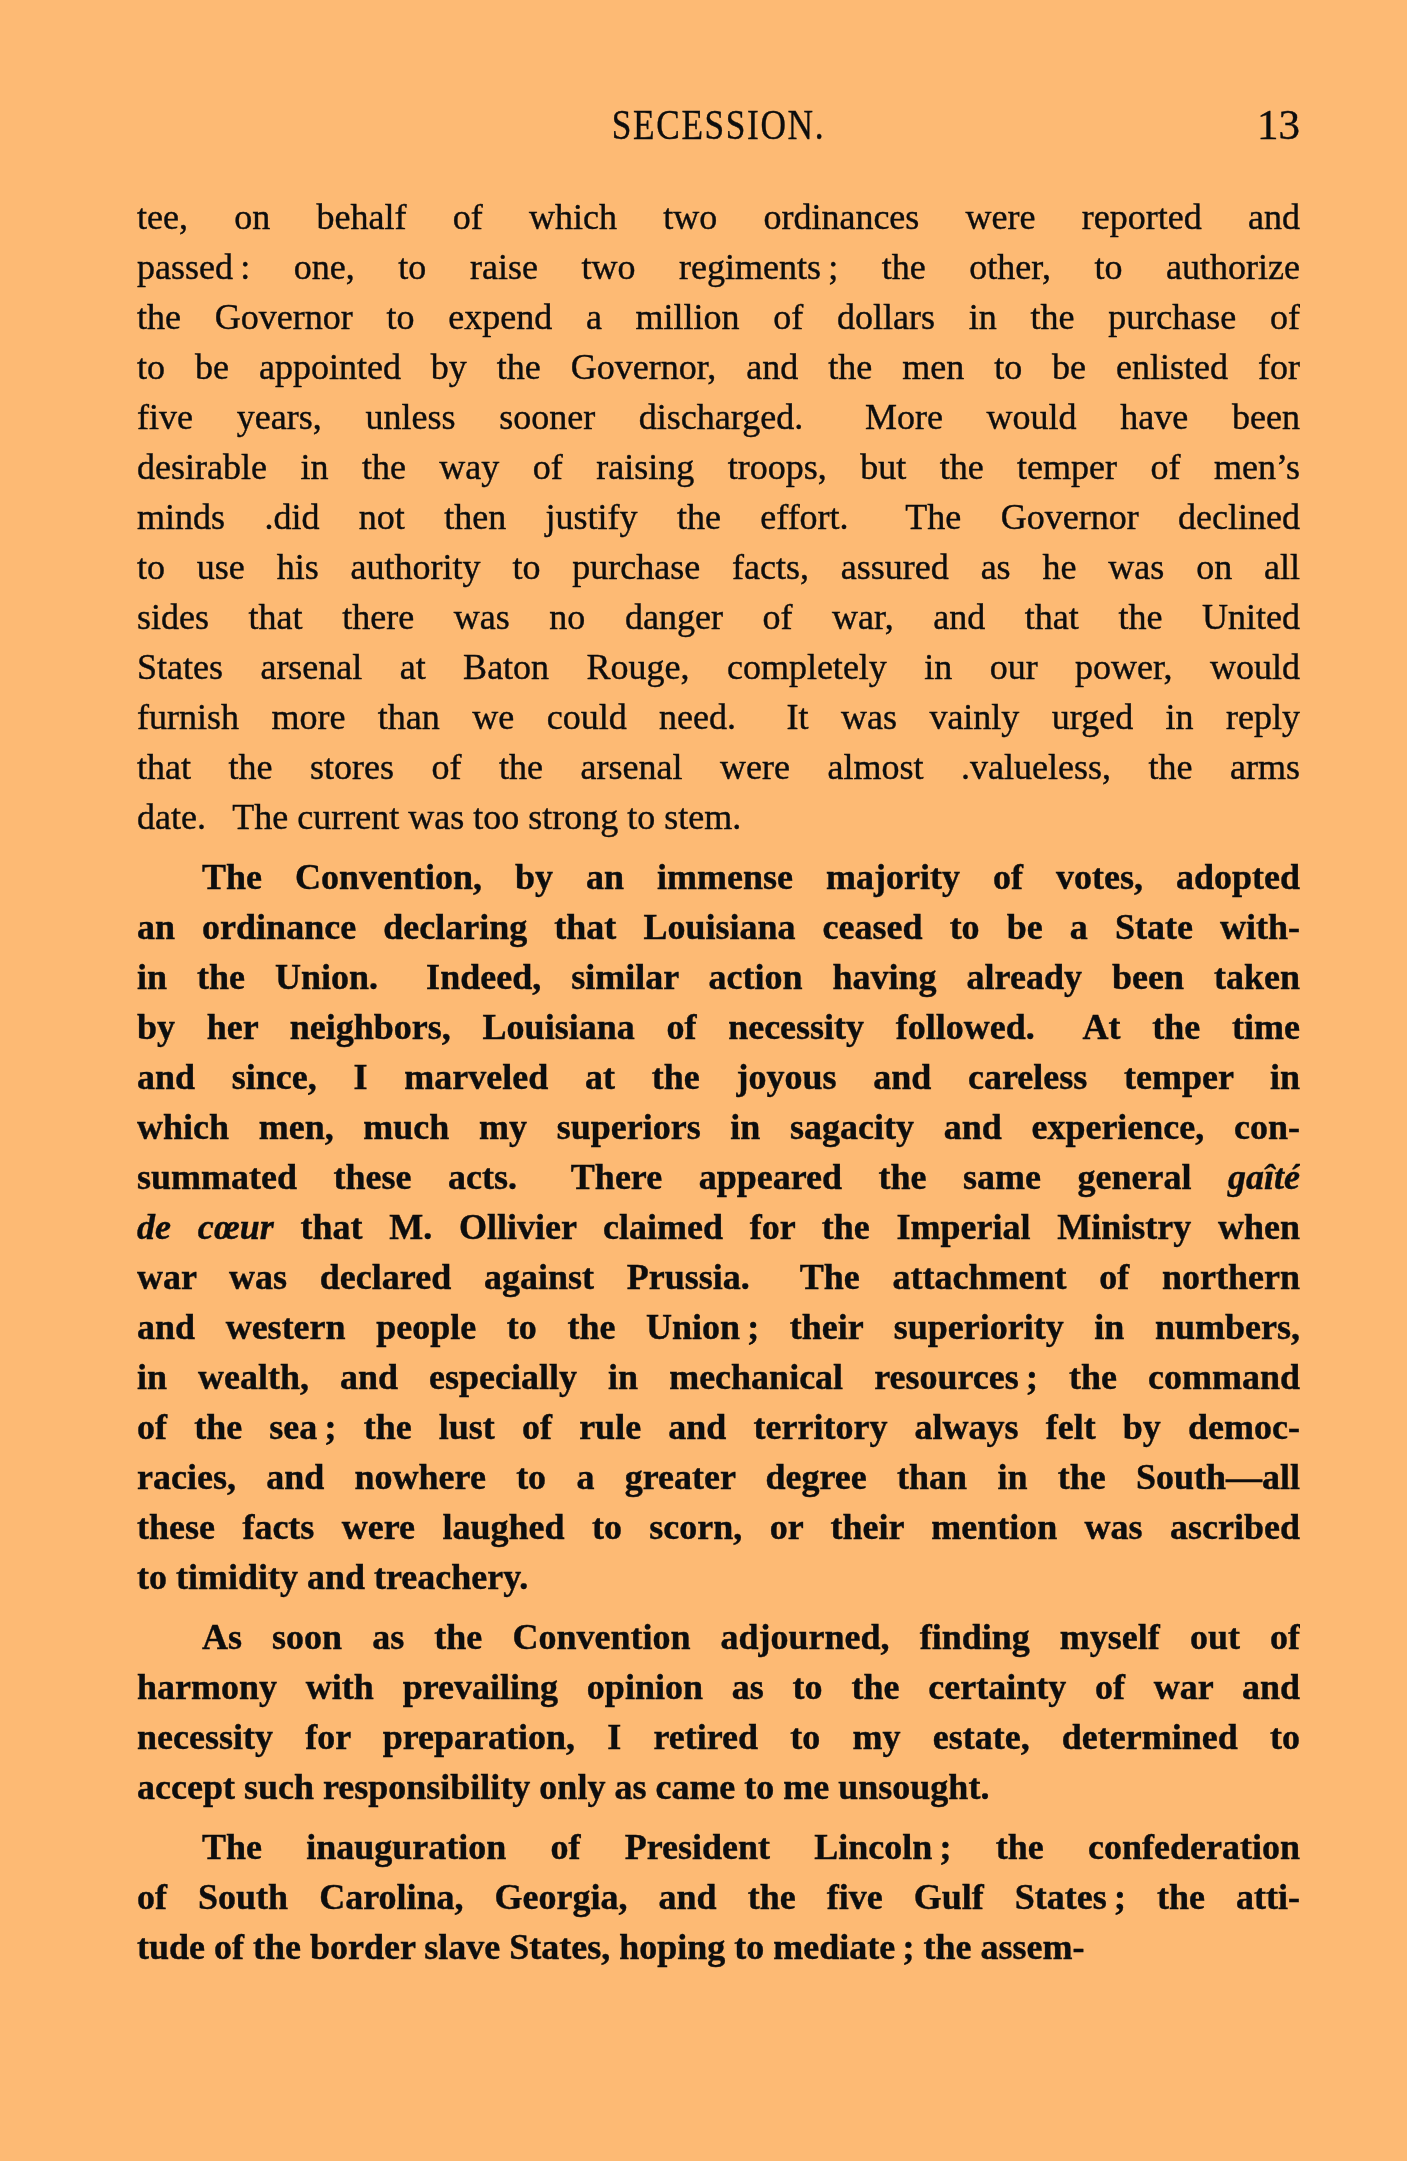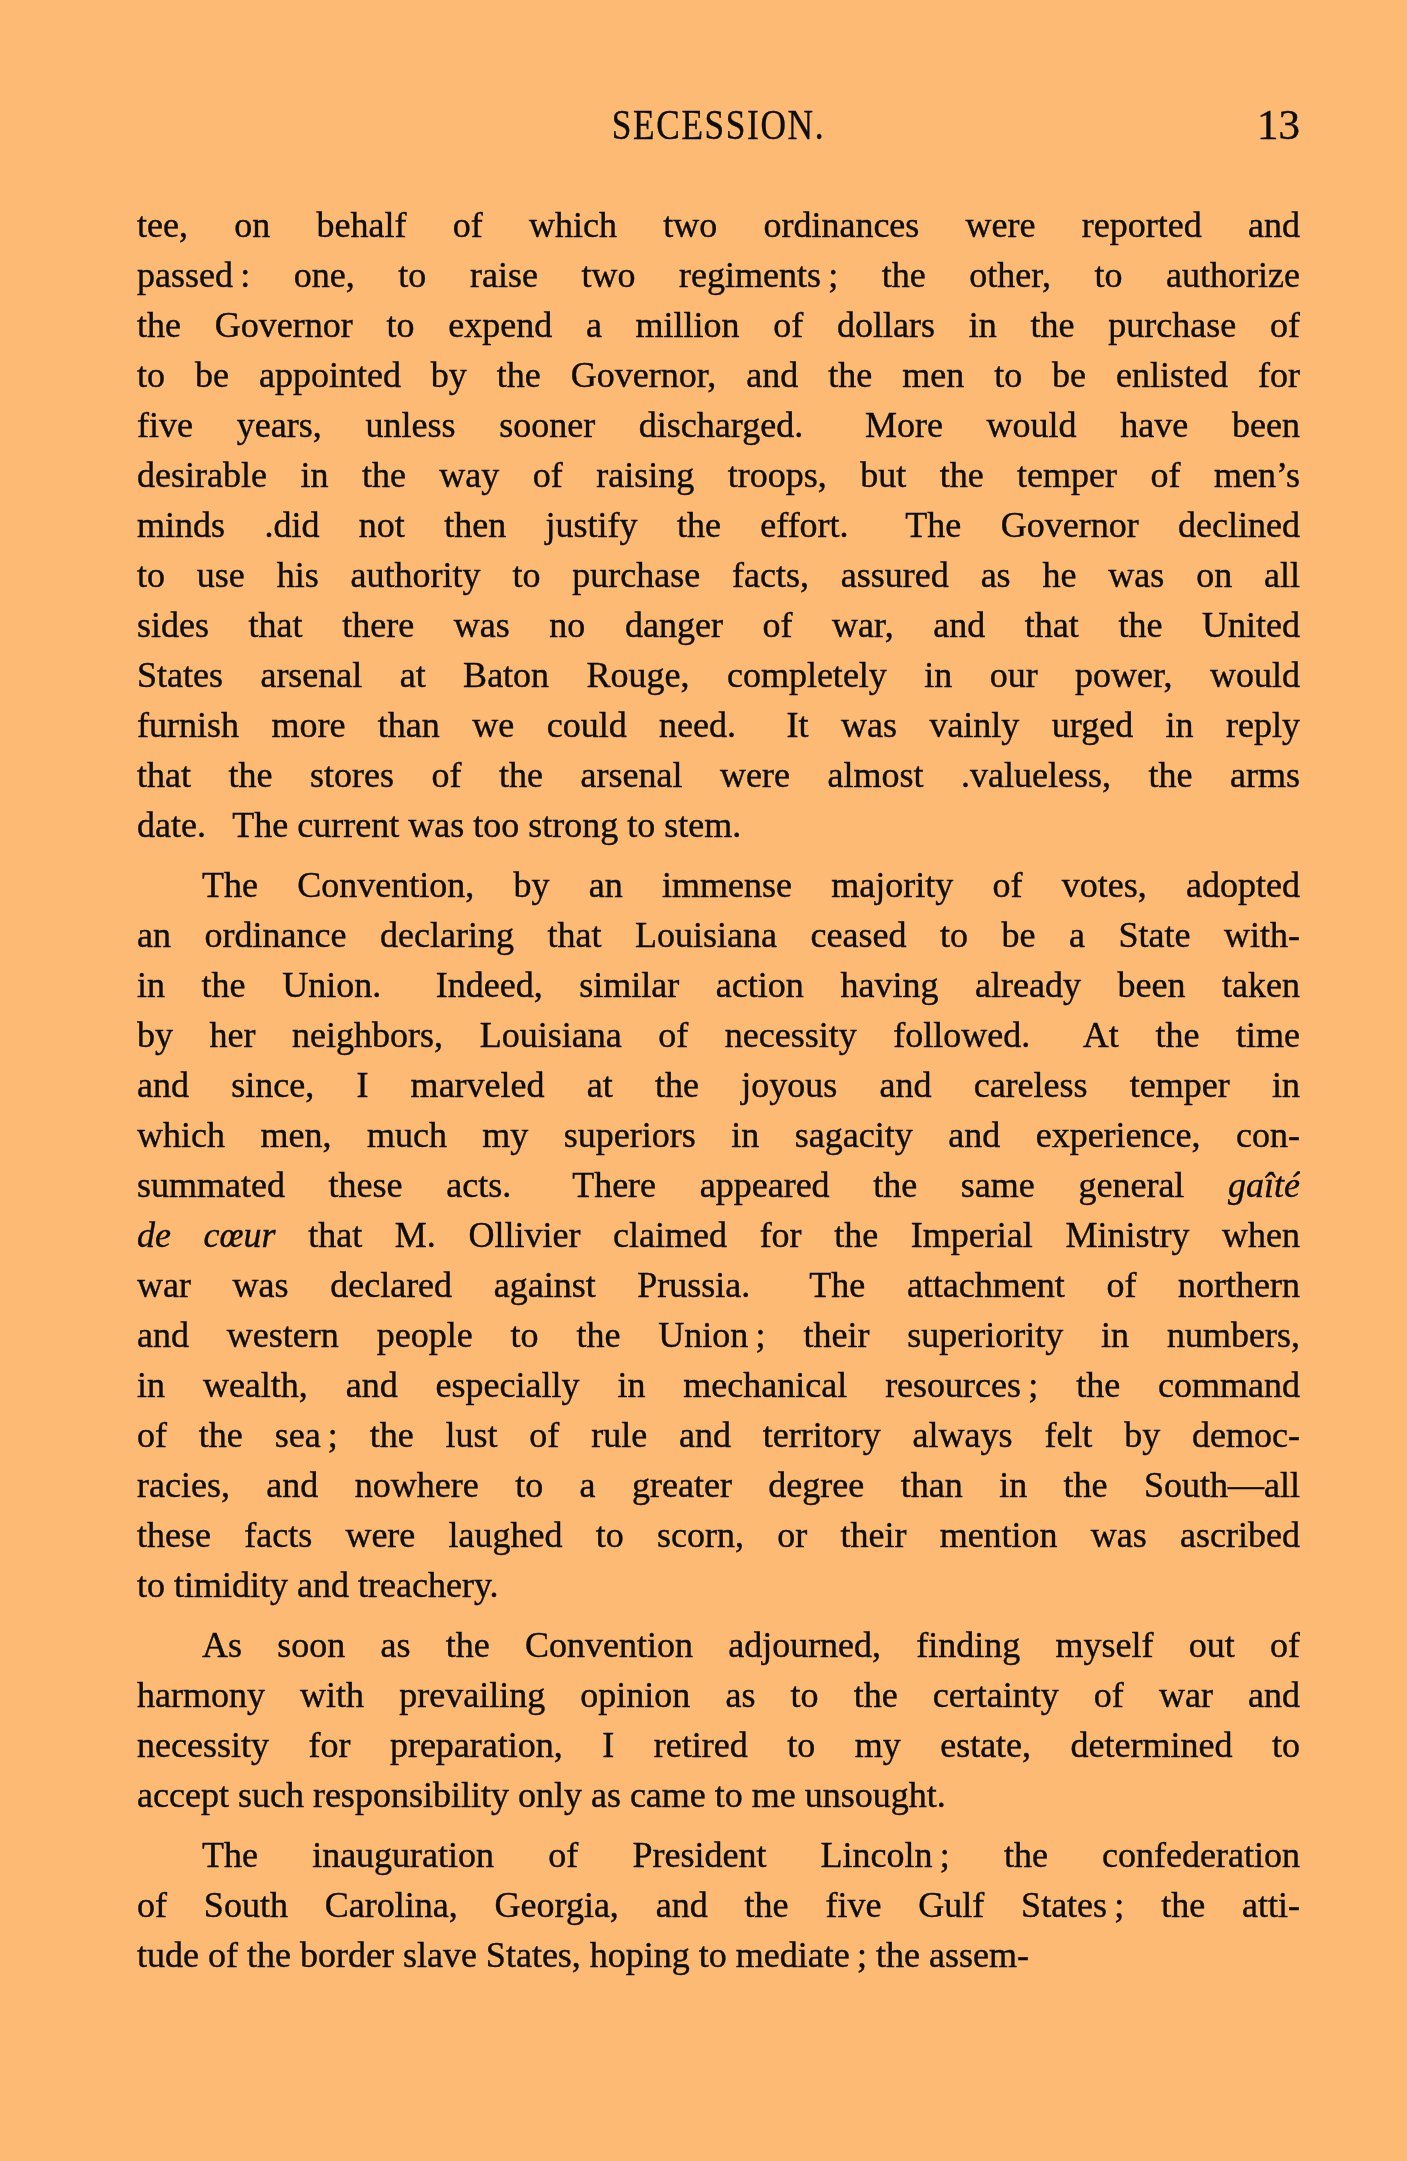--- a/index.html
+++ b/index.html
@@ -33,27 +33,27 @@
   }
   .pnum {
     position: absolute;
     top: 103px;
     right: 107px;
     font-size: 43px;
     line-height: 1;
   }
   .text-block {
     position: absolute;
-    top: 200px;
+    top: 192px;
     left: 137px;
     width: 1163px;
     font-size: 36px;
   }
   .para { margin: 0; }
-  .para.spaced { margin-top: 10px; }
+  .para.spaced { margin-top: 10px; font-weight: bold; }
   .line {
     height: 50px;
     line-height: 50px;
     overflow: hidden;
     text-align: justify;
     text-align-last: justify;
     white-space: normal;
   }
   .line.last {
     text-align-last: left;

